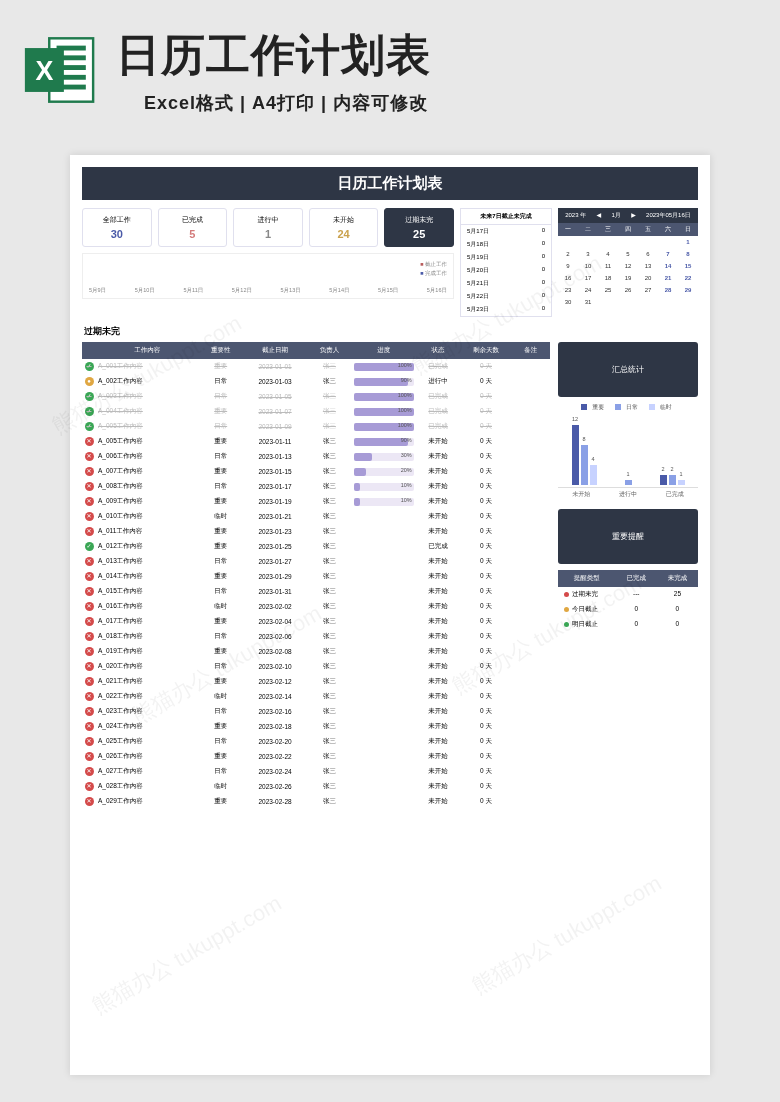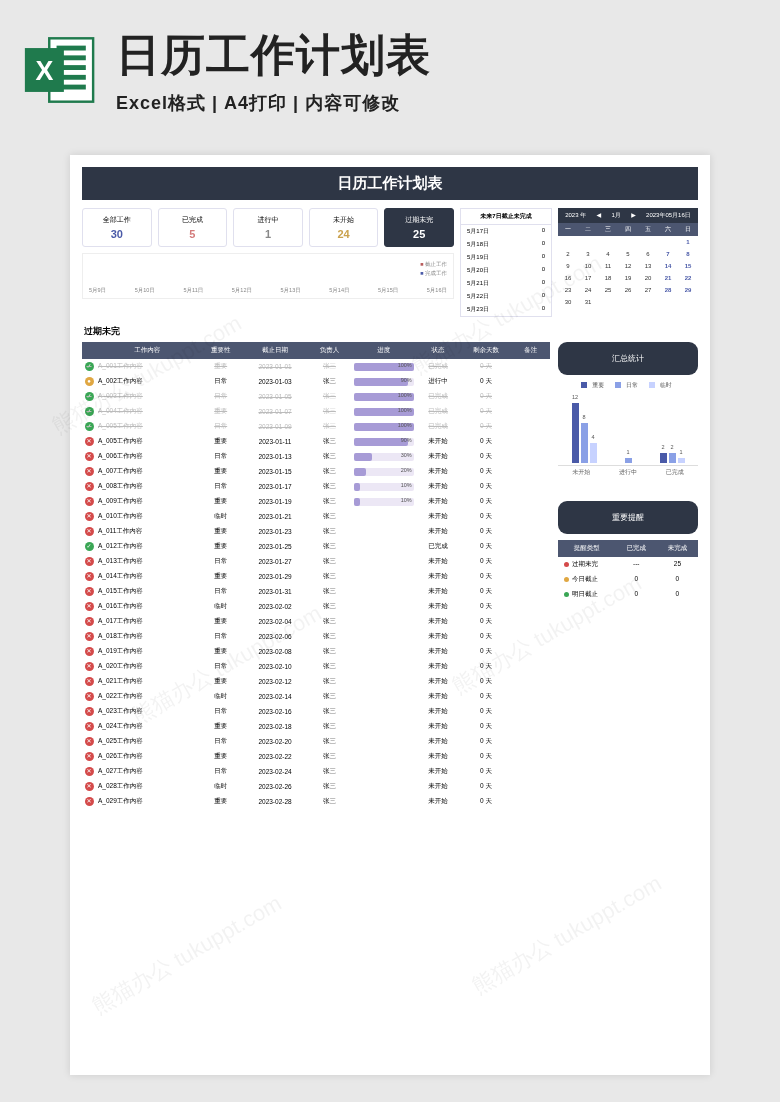--- a/index.html
+++ b/index.html
@@ -18,21 +18,21 @@
     padding: 0 20px;
     gap: 18px;
   }
   .excel-icon {
     width: 78px; height: 78px;
     display: flex; align-items: center; justify-content: center;
   }
   .excel-icon svg { width: 78px; height: 78px; }
   .top-header-text { flex: 1; color: #222; }
   .big-title { font-size: 44px; font-weight: 800; letter-spacing: 1px; }
-  .sub-title { font-size: 18px; font-weight: 600; margin-top: 6px; letter-spacing: 1px; }
+  .sub-title { font-size: 18px; font-weight: 600; margin-top: 6px; letter-spacing: 1px; margin-left: 28px; }
 
   .paper {
     position: absolute;
     left: 70px; top: 155px;
     width: 640px;
     height: 920px;
     background: #fff;
     box-shadow: 0 0 8px rgba(0,0,0,0.12);
     padding: 12px;
   }
@@ -156,21 +156,21 @@
   .prog-bar .fill {
     position: absolute; left: 0; top: 0; bottom: 0;
     background: #a79bd6; border-radius: 2px;
   }
   .prog-bar .pl {
     position: absolute; right: 2px; top: -1px; font-size: 5.5px; color: #555;
   }
 
   .pill-btn {
     background: #2e3645; color: #fff; text-align: center;
-    border-radius: 9px; padding: 11px 0; font-size: 8px; margin-bottom: 6px;
+    border-radius: 3px; padding: 22px 0; font-size: 8px; margin-bottom: 6px;
   }
   .mini-legend { text-align: center; font-size: 6px; color: #555; margin-bottom: 4px; }
   .mini-legend span { margin: 0 3px; }
   .mini-legend i { display: inline-block; width: 6px; height: 6px; vertical-align: middle; margin-right: 2px; }
   .summary-chart {
     height: 72px; display: flex; align-items: flex-end; justify-content: space-around;
     border-bottom: 1px solid #ddd; padding: 0 4px 2px;
   }
   .bar-group { display:flex; align-items:flex-end; gap:2px; width:28px; justify-content:center;}
   .bar { width: 7px; background: #4a5aa8; position:relative; }
@@ -862,21 +862,21 @@
               <span class="bl">1</span>
             </div>
           </div>
         </div>
       <div class="summary-x" id="summary-x">
           <span>未开始</span>
           <span>进行中</span>
           <span>已完成</span>
         </div>
 
-      <div class="pill-btn" style="margin-top:24px">重要提醒</div>
+      <div class="pill-btn" style="margin-top:10px">重要提醒</div>
       <div class="reminder-head" id="reminder-head">
           <div>提醒类型</div>
           <div>已完成</div>
           <div>未完成</div>
         </div>
       <div id="reminder-body">
           <div class="reminder-row">
             <div class="lab"><span class="dot r"></span>过期未完</div>
             <div>---</div>
             <div>25</div>

